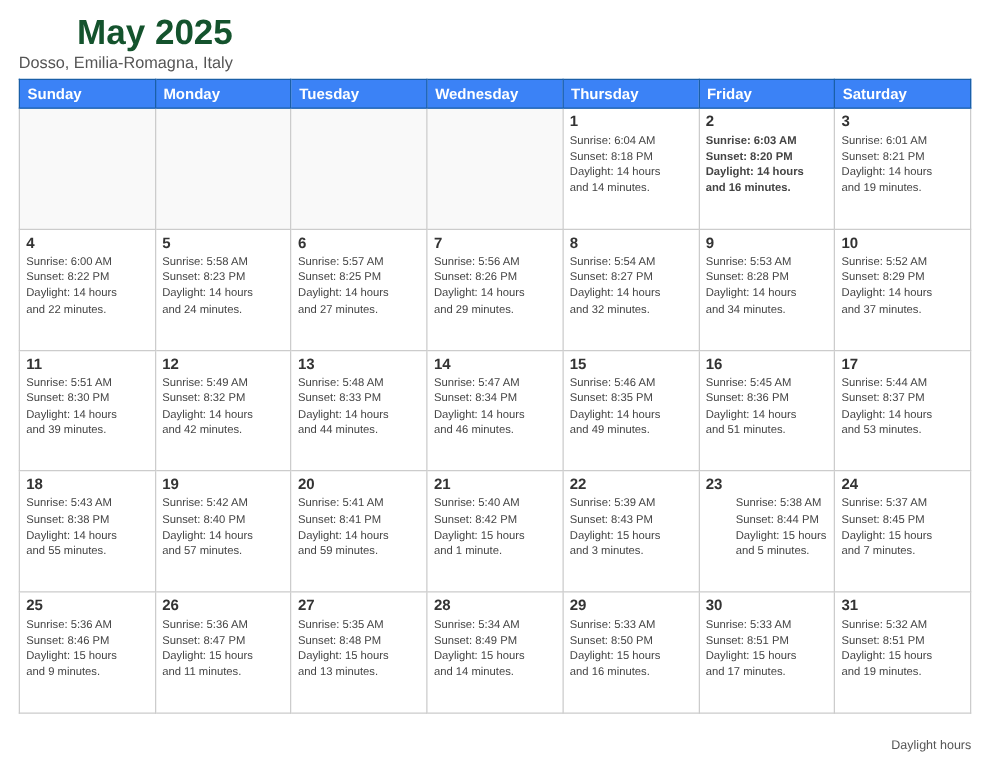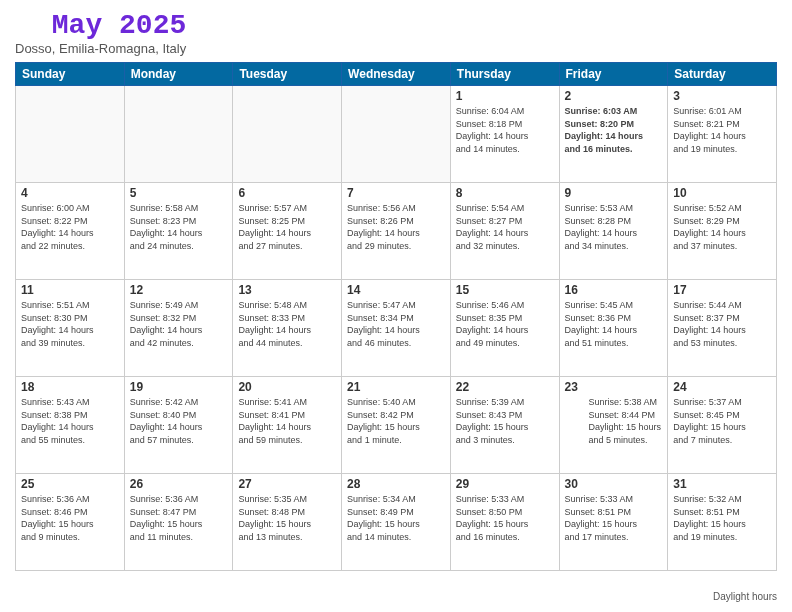--- a/index.html
+++ b/index.html
@@ -46,36 +46,35 @@
     .logo-icon {
       width: 30px;
       height: 30px;
     }
     .title-section {
       text-align: right;
     }
     .month-year {
       font-size: 28px;
       font-weight: bold;
-      color: #6d28d9;
-      font-family: Liberation Mono, monospace;
+      color: #14532d;
     }
     .location {
       font-size: 13px;
       color: #555;
     }
     .calendar {
       flex: 1;
       border: 1px solid #ccc;
       border-collapse: collapse;
       width: 100%;
       table-layout: fixed;
     }
     .calendar th {
-      background-color: #0369a1;
+      background-color: #3b82f6;
       color: #fff;
       text-align: left;
       padding: 4px 6px;
       font-size: 12px;
       border: 1px solid #1a5fa8;
     }
     .calendar td {
       border: 1px solid #ccc;
       vertical-align: top;
       padding: 3px 5px;

